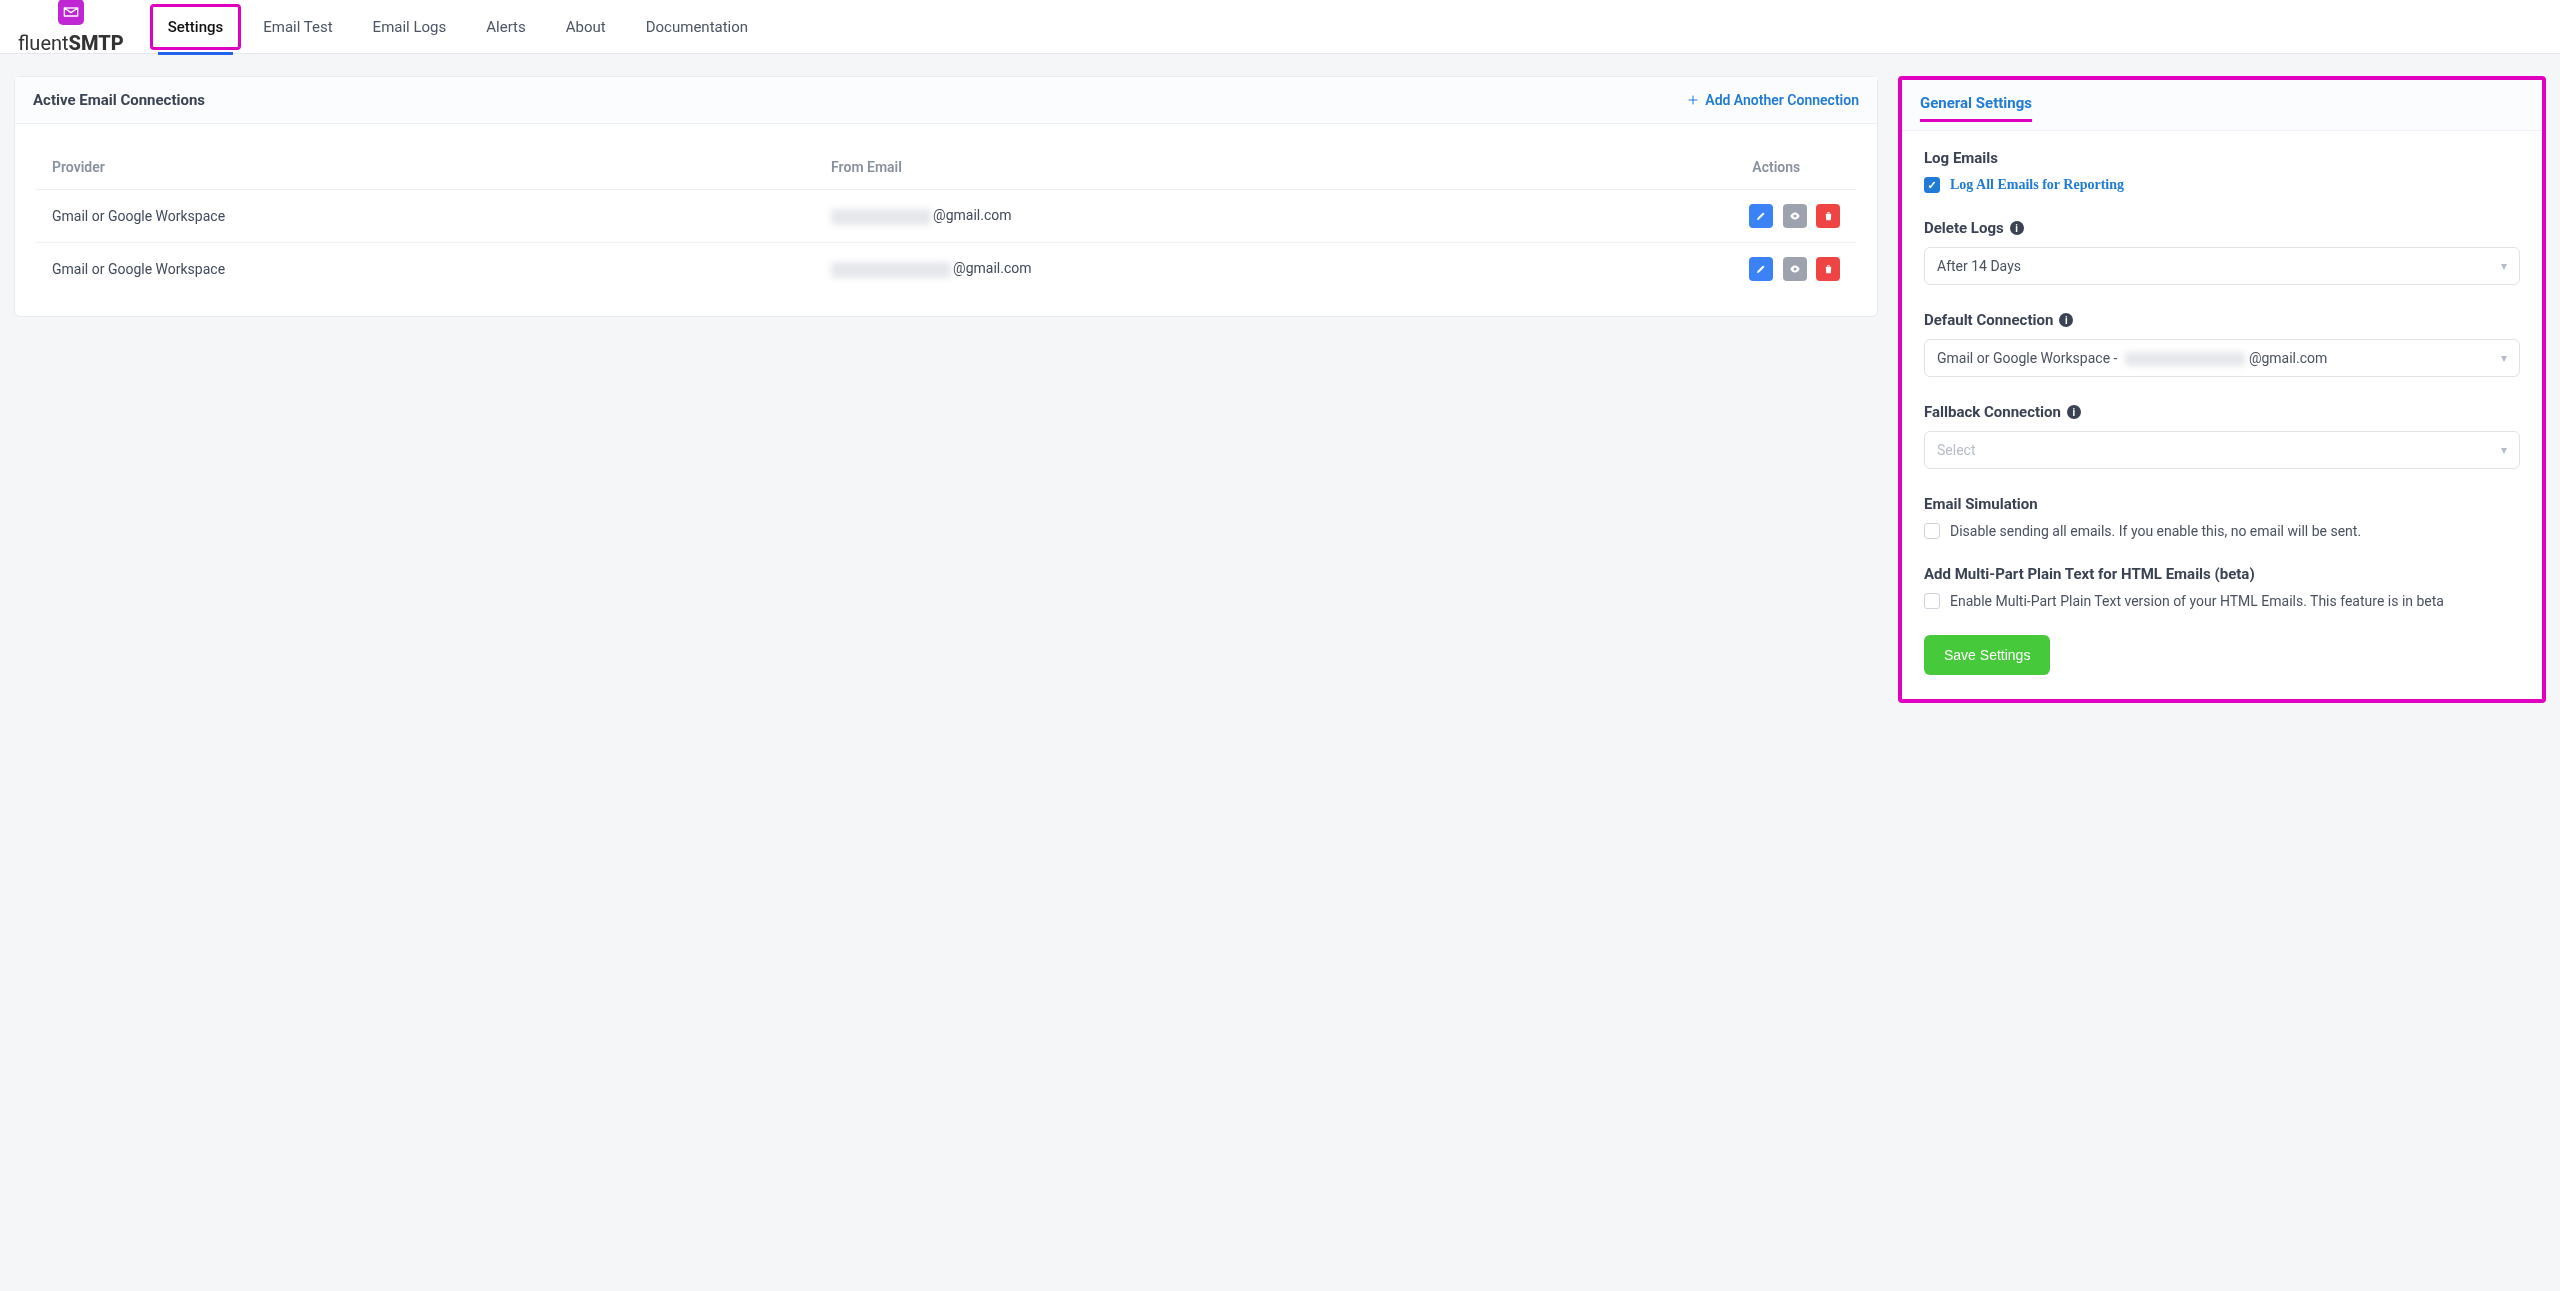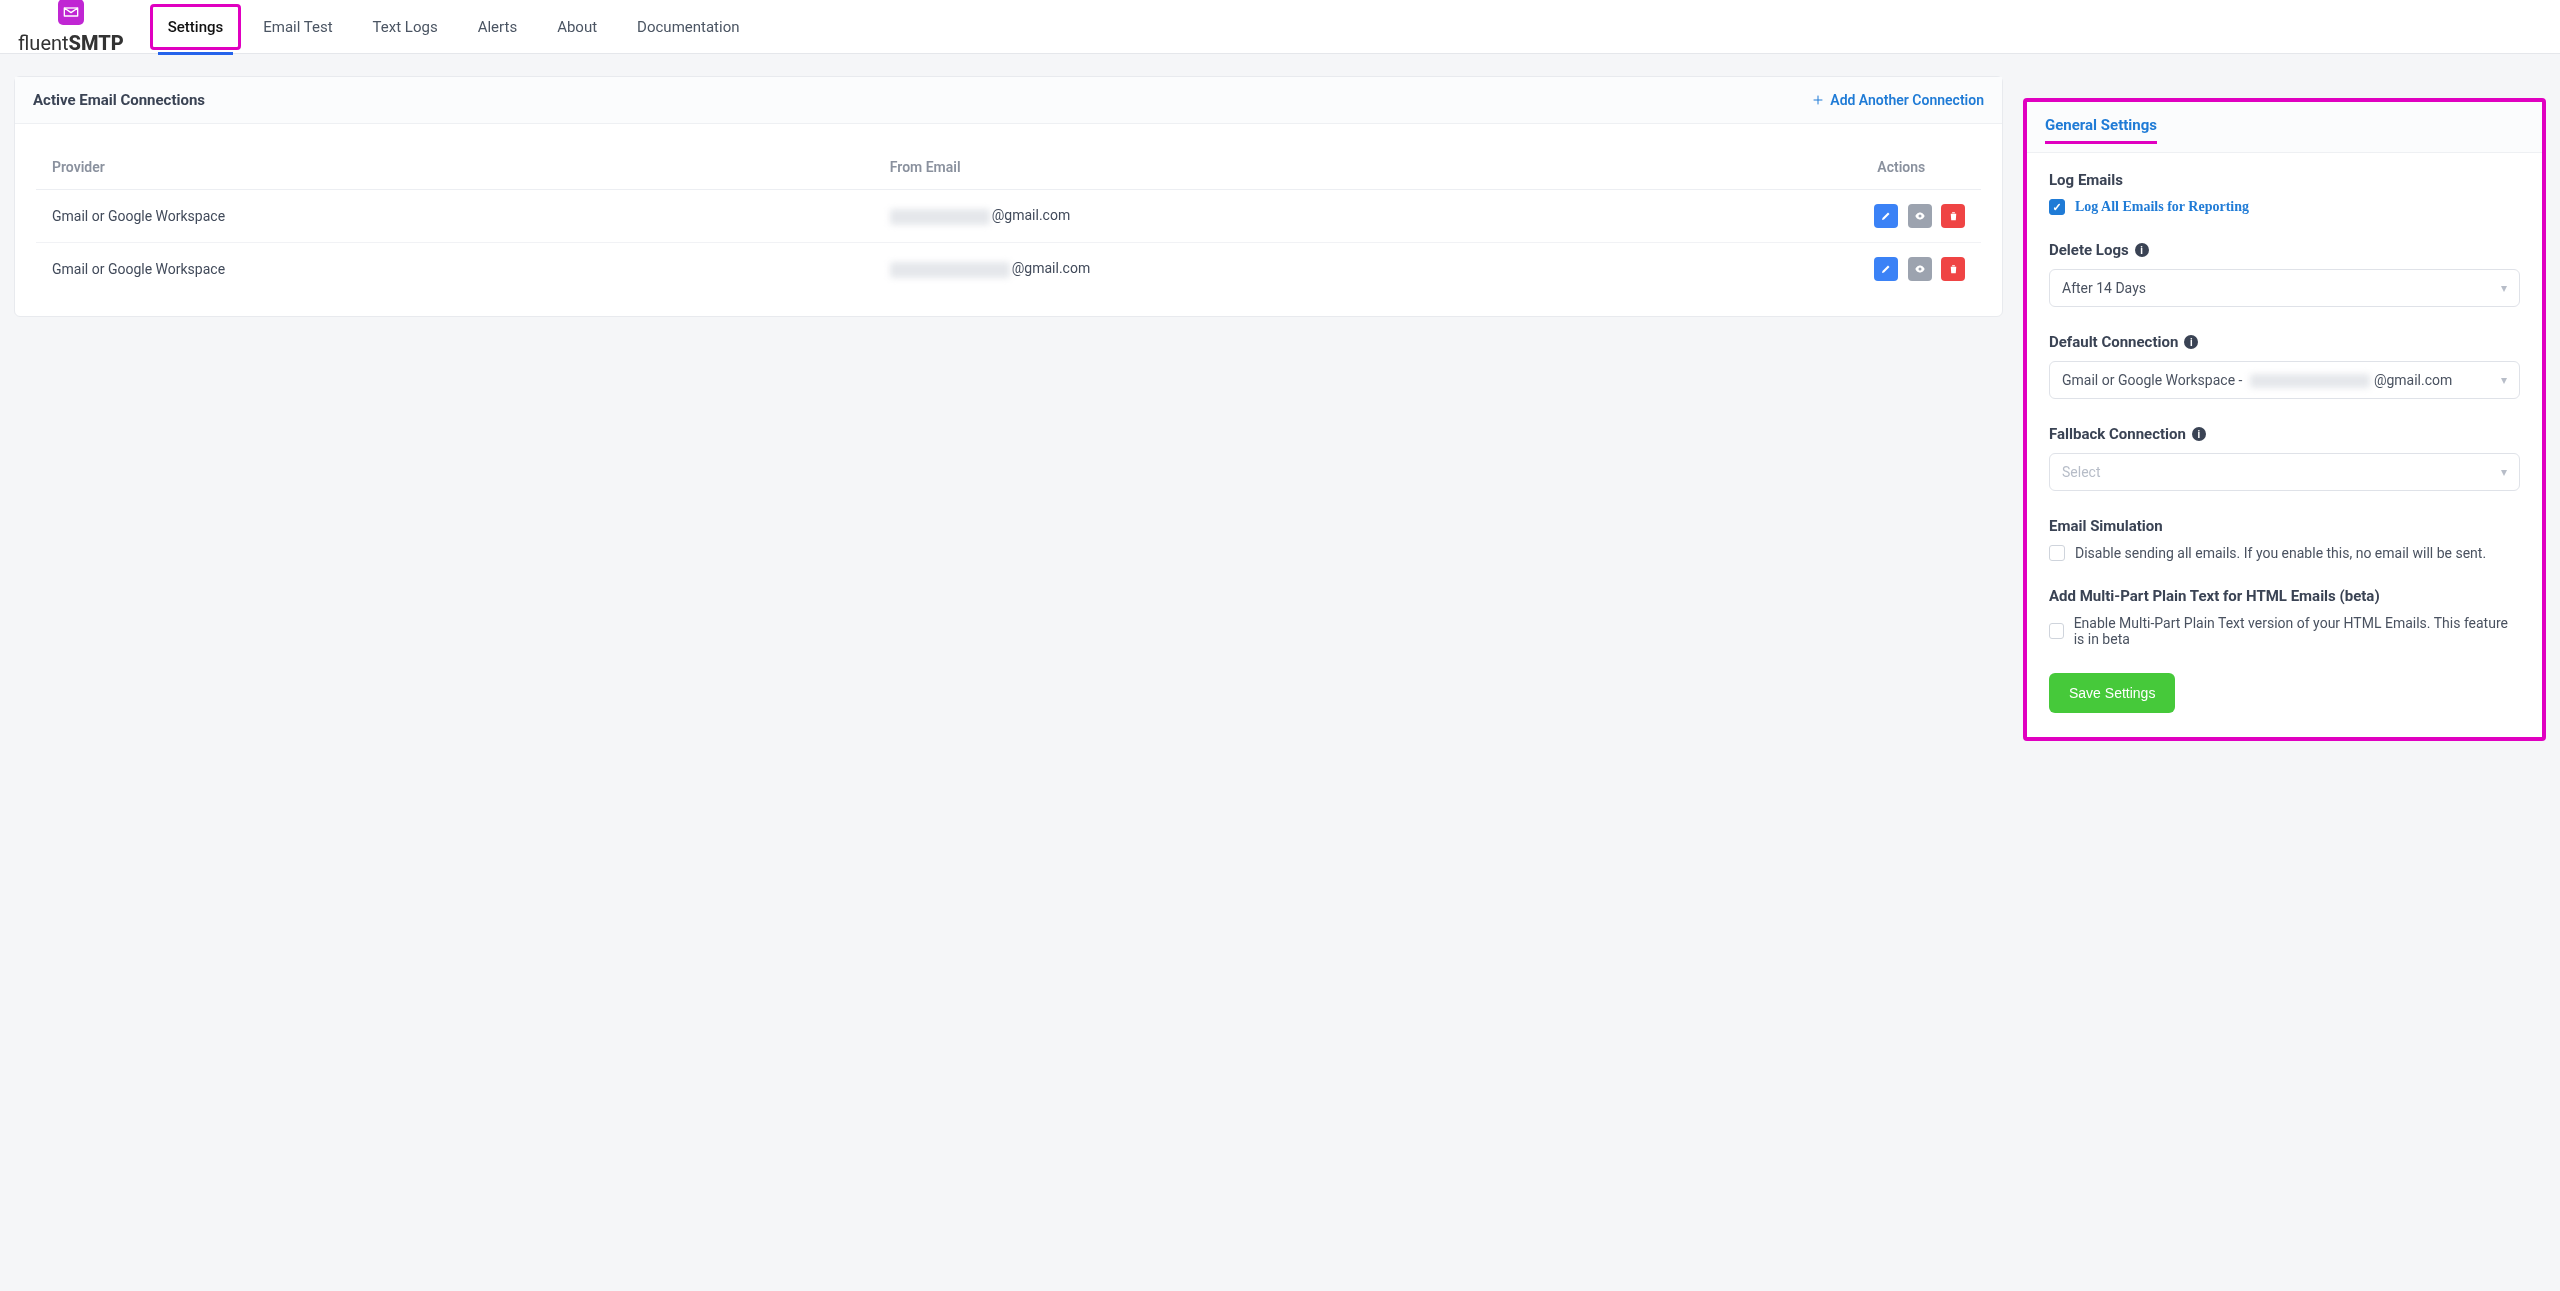--- a/index.html
+++ b/index.html
@@ -62,21 +62,21 @@
       display: flex;
       gap: 20px;
       align-items: flex-start;
     }
     .panel {
       background: #fff;
       border: 1px solid #e8eaee;
       border-radius: 6px;
     }
     .panel-left { flex: 1; }
-    .panel-right { width: 523px; border: 4px solid #e000c0; border-radius: 4px; margin-top: 22px; }
+    .panel-right { width: 648px; border: 4px solid #e000c0; border-radius: 4px; }
     .panel-header {
       padding: 14px 18px;
       border-bottom: 1px solid #eef0f3;
       display: flex;
       justify-content: space-between;
       align-items: center;
       background: #fbfcfd;
     }
     .panel-header-title { font-weight: 700; color: #3a4354; font-size: 15px; }
     .panel-right .panel-header-title {
@@ -169,21 +169,21 @@
   </div>
   <div class="tabs">
     <div class="tab active" style="position:relative;">
       <span>Settings</span>
       <span class="tab-highlight"></span>
     </div>
     <div class="tab">
         <span>Email Test</span>
       </div>
     <div class="tab">
-        <span>Text Logs</span>
+        <span>Email Logs</span>
       </div>
     <div class="tab">
         <span>Alerts</span>
       </div>
     <div class="tab">
         <span>About</span>
       </div>
     <div class="tab">
         <span>Documentation</span>
       </div>

